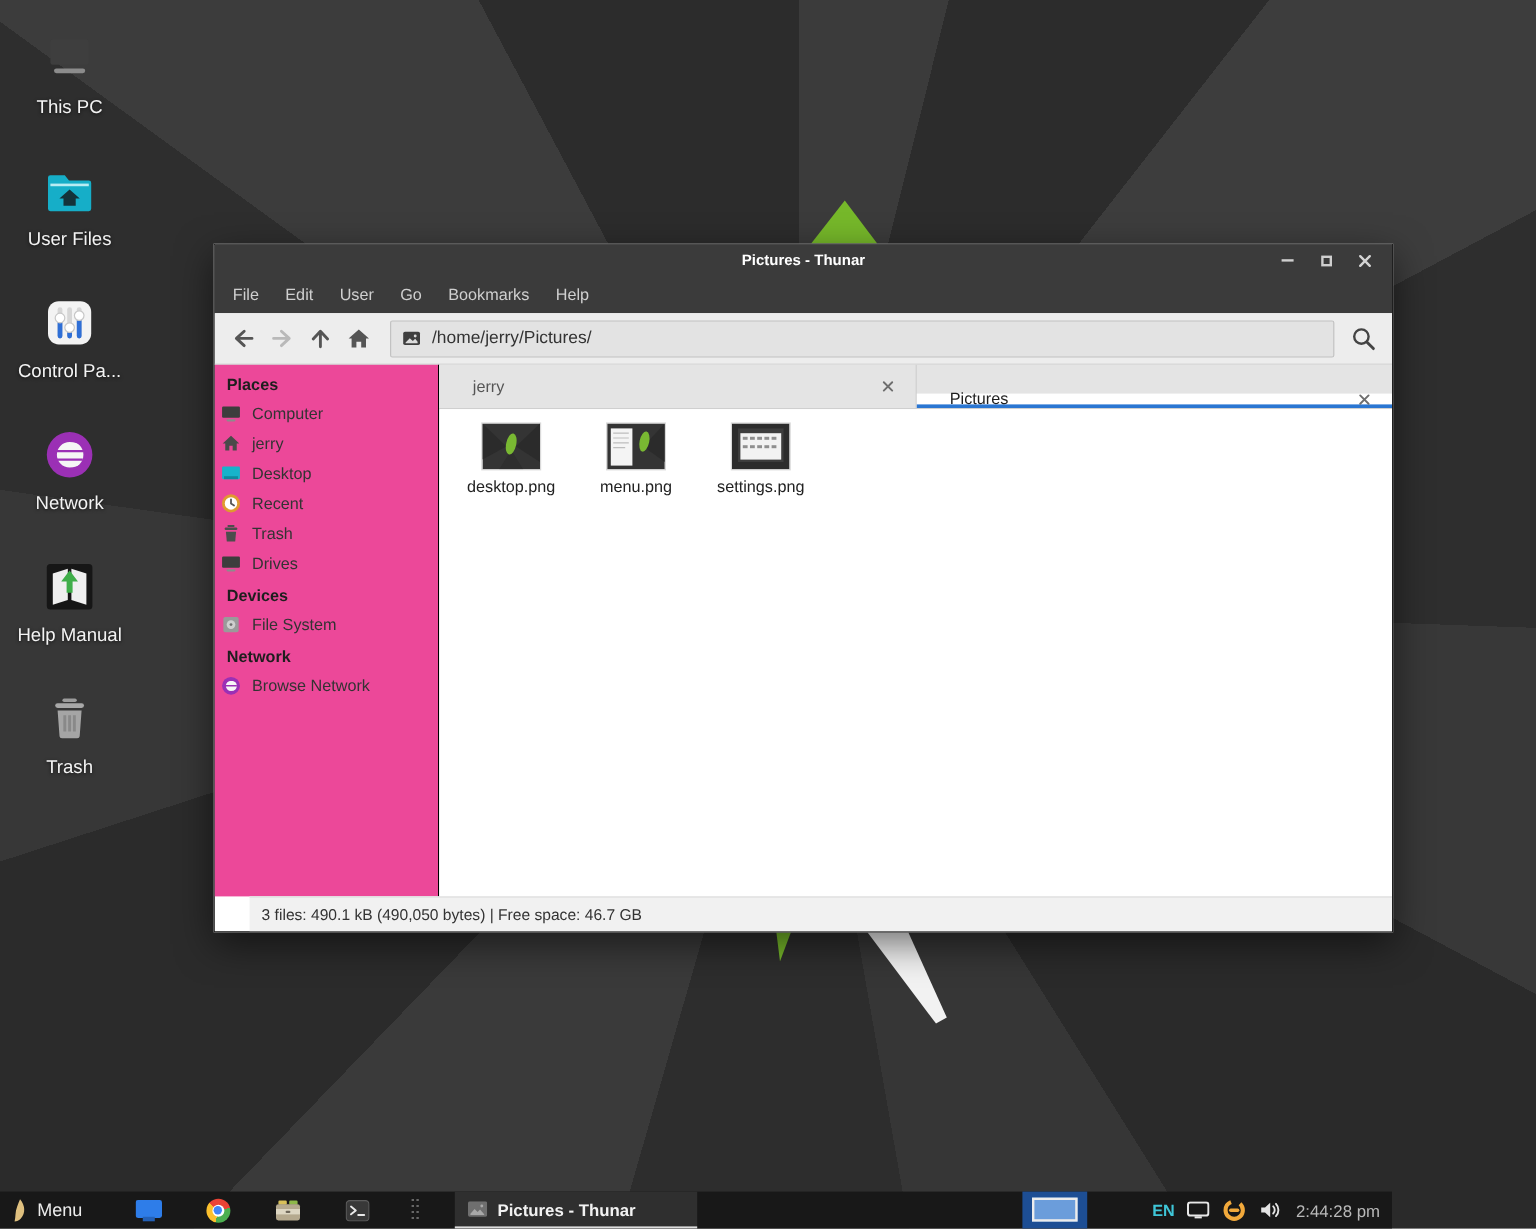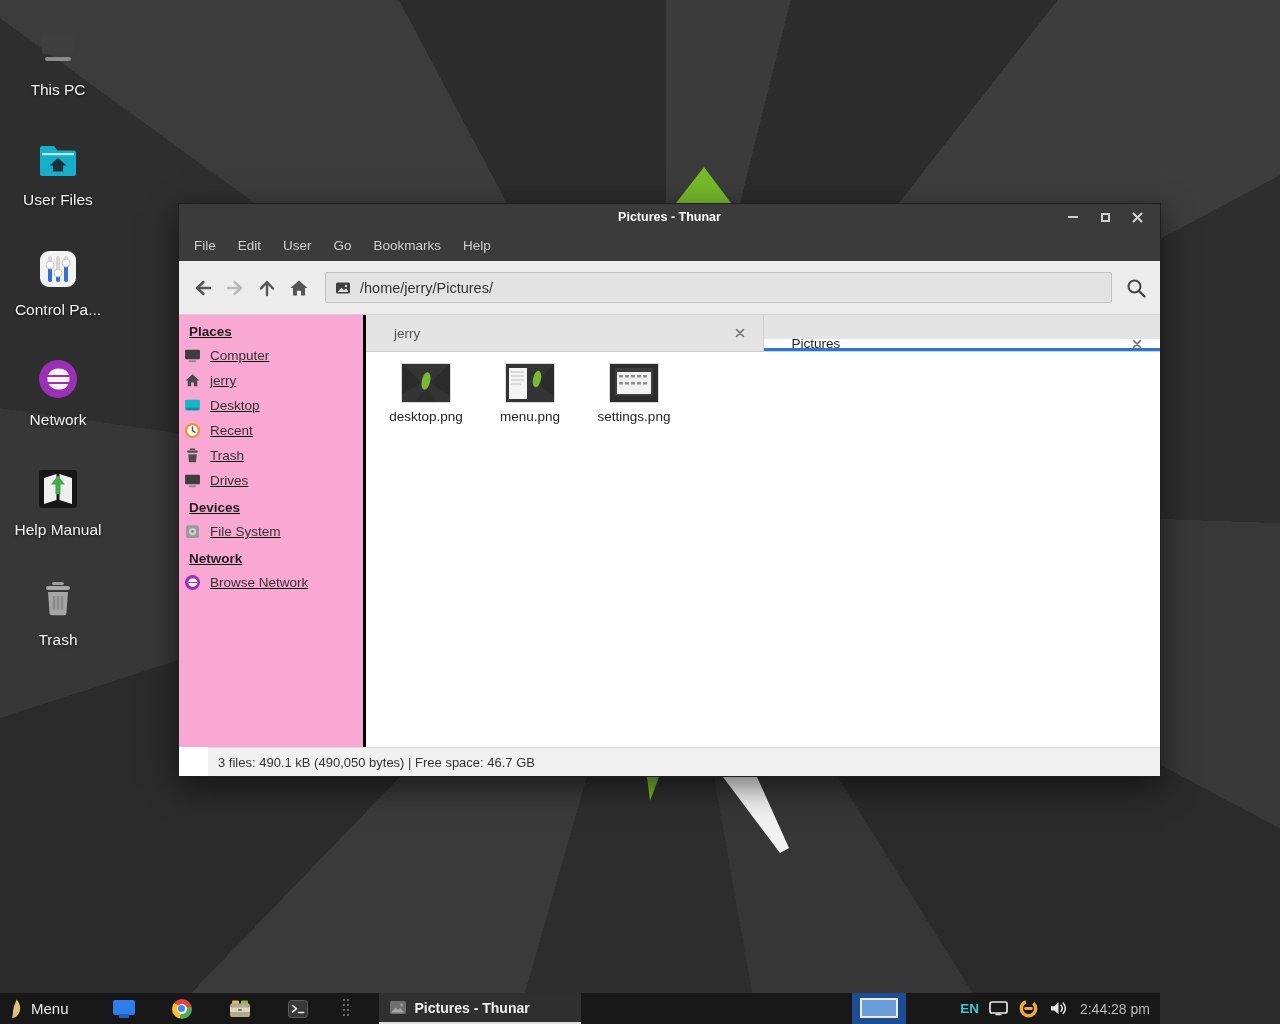--- a/index.html
+++ b/index.html
@@ -31,28 +31,28 @@
   .titlebar { height:26px; background:#3b3b3b; display:flex; align-items:center; position:relative; flex:0 0 auto; }
   .title-text { position:absolute; left:0; right:0; text-align:center; color:#fff; font-size:12.5px; font-weight:bold; }
   .win-controls { margin-left:auto; display:flex; align-items:center; gap:10px; padding-right:12px; z-index:1; }
   .wc { width:22px; height:18px; display:flex; align-items:center; justify-content:center; cursor:default; }
   .wc-min { width:10px; height:2px; background:#cfcfcf; }
   .wc-max { width:9px; height:9px; border:2px solid #cfcfcf; }
 
   .menubar { height:31px; background:#3b3b3b; display:flex; align-items:center; padding-left:4px; flex:0 0 auto; }
   .menu-item { color:#cfcfcf; font-size:13.5px; padding:0 11px; line-height:31px; cursor:default; }
 
-  .toolbar { height:54px; background:#ededed; border-bottom:1px solid #d2d2d2; display:flex; align-items:center; padding:6px 8px; flex:0 0 auto; }
+  .toolbar { height:43px; background:#ededed; border-bottom:1px solid #d2d2d2; display:flex; align-items:center; padding:6px 8px; flex:0 0 auto; }
   .tbtn { width:32px; height:32px; display:flex; align-items:center; justify-content:center; border-radius:3px; }
   .pathbar { flex:1; height:31px; margin:0 8px 0 10px; background:#e3e3e3; border:1px solid #c2c2c2; border-radius:2px;
     display:flex; align-items:center; gap:9px; padding:0 9px; }
   .path-text { font-size:14.5px; color:#333; }
 
   .main { flex:1; display:flex; min-height:0; }
-  .sidebar { width:187px; background:#f9a8d4; border-right:3px solid #000000; padding-top:4px; overflow:hidden;text-decoration:underline; }
+  .sidebar { width:187px; background:#ec4899; border-right:1px solid #000000; padding-top:4px; overflow:hidden; }
   .side-header { font-weight:bold; font-size:13.5px; color:#1e1e1e; padding:5px 10px 4px; }
   .side-header.spaced { margin-top:2px; }
   .side-item { display:flex; align-items:center; gap:9px; padding:4px 8px 4px 5px; font-size:13.5px; color:#333; cursor:default; }
   .side-item svg { flex:0 0 auto; }
 
   .rightpane { flex:1; display:flex; flex-direction:column; min-width:0; }
   .tabbar { height:37px; display:flex; background:#e4e4e4; border-bottom:1px solid #cfcfcf; flex:0 0 auto; }
   .tab { flex:1; display:flex; align-items:center; padding:0 14px 0 28px; font-size:13.5px; position:relative; }
   .tab.inactive { background:#e4e4e4; color:#555; border-right:1px solid #cfcfcf; }
   .tab.active { background:#fff; color:#1e1e1e; border-bottom:3px solid #2a76d2;margin-top:24px; }

